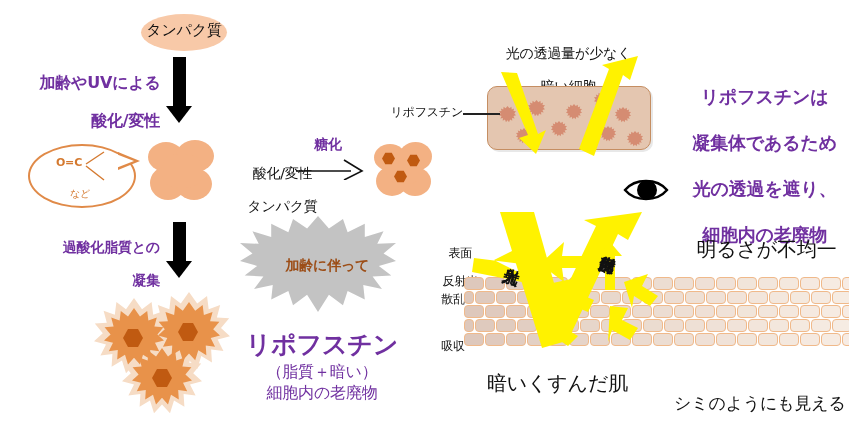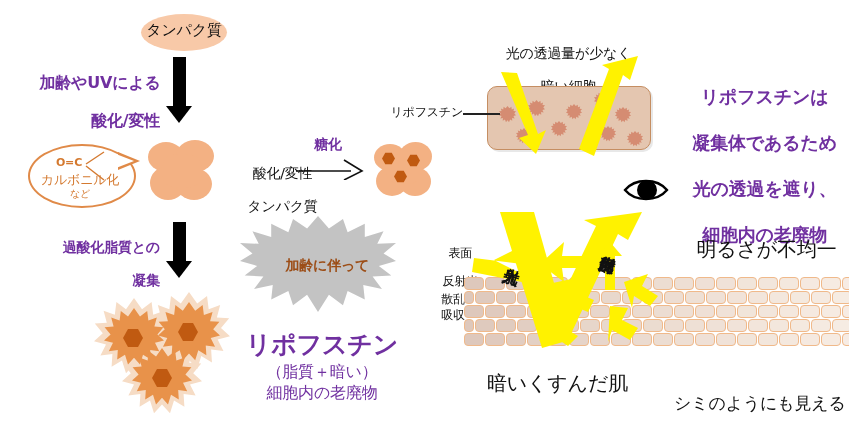--- a/index.html
+++ b/index.html
@@ -154,21 +154,20 @@
 
   <div class="bubble" style="left:28px; top:144px; width:104px; height:60px;"></div>
   <div class="bubble-tail" style="left:118px; top:152px;"></div>
   <div class="bubble-tail-in" style="left:116px; top:154px;"></div>
   <div class="txt c orange b" style="left:44px; top:157px; width:50px; font-size:11px;">O=C</div>
 
   <svg class="abs" style="left:80px; top:150px;" width="40" height="34" viewBox="0 0 40 34">
     <line x1="6" y1="14" x2="24" y2="2" stroke="#D4792F" stroke-width="1.4"></line>
     <line x1="6" y1="16" x2="24" y2="30" stroke="#D4792F" stroke-width="1.4"></line>
   </svg>
-  <div class="txt c orange" style="left:30px; top:172px; width:100px; font-size:13px;">カルボニル化</div>
   <div class="txt c orange" style="left:30px; top:188px; width:100px; font-size:10px;">など</div>
 
   <div class="abs" style="left:148px; top:140px; width:66px; height:62px;">
     <div class="abs blob" style="left:0px;  top:2px;  width:36px; height:30px; border-radius:50%;"></div>
     <div class="abs blob" style="left:28px; top:0px;  width:38px; height:32px; border-radius:50%;"></div>
     <div class="abs blob" style="left:2px;  top:26px; width:36px; height:34px; border-radius:50%;"></div>
     <div class="abs blob" style="left:28px; top:28px; width:36px; height:32px; border-radius:50%;"></div>
     <div class="abs blob" style="left:14px; top:14px; width:40px; height:34px; border-radius:40%;"></div>
   </div>
 
@@ -264,21 +263,21 @@
   <svg class="eye-wrap" style="left:623px; top:176px;" width="46" height="28" viewBox="0 0 46 28">
     <path d="M2 14 C 12 2, 34 2, 44 14 C 34 26, 12 26, 2 14 Z" fill="#ffffff" stroke="#000" stroke-width="2.4"></path>
     <circle cx="24" cy="14" r="10" fill="#000000"></circle>
   </svg>
 
   <div class="txt c black" style="left:424px; top:232px; width:58px; font-size:12px;">
     <span>表面</span><br>
     <span>反射光</span>
   </div>
   <div class="txt c black" style="left:424px; top:292px; width:58px; font-size:12px;">散乱</div>
-  <div class="txt c black" style="left:424px; top:308px; width:58px; font-size:12px;">吸収</div>
+  <div class="txt c black" style="left:424px; top:339px; width:58px; font-size:12px;">吸収</div>
 
   <div class="txt l black" style="left:684px; top:238px; width:165px; font-size:20px;">明るさが不均一</div>
 
   <div class="abs" style="left:464px; top:277px; width:385px; height:68px;" id="bricks">
       <div class="brick" style="left: 0px; top: 0px; width: 20px; height: 13px; background: rgb(222, 200, 188);"></div>
       <div class="brick" style="left: 21px; top: 0px; width: 20px; height: 13px; background: rgba(223, 201, 189, 0.98);"></div>
       <div class="brick" style="left: 42px; top: 0px; width: 20px; height: 13px; background: rgba(224, 202, 190, 0.95);"></div>
       <div class="brick" style="left: 63px; top: 0px; width: 20px; height: 13px; background: rgba(225, 204, 191, 0.93);"></div>
       <div class="brick" style="left: 84px; top: 0px; width: 20px; height: 13px; background: rgba(226, 205, 192, 0.9);"></div>
       <div class="brick" style="left: 105px; top: 0px; width: 20px; height: 13px; background: rgba(227, 206, 193, 0.88);"></div>

